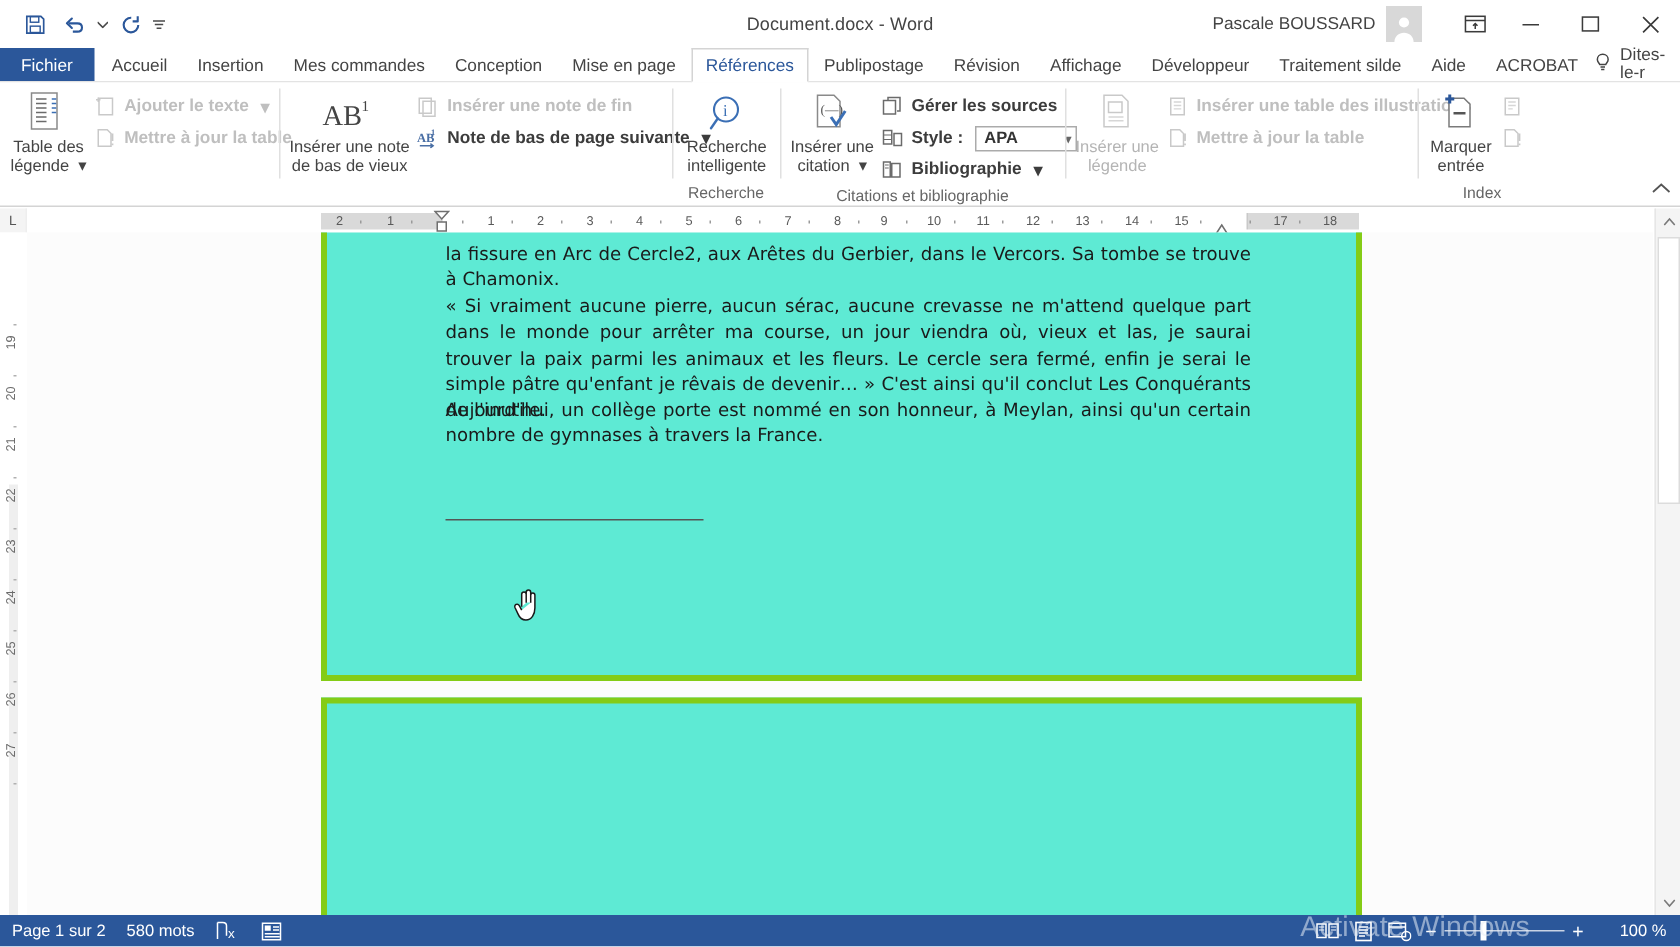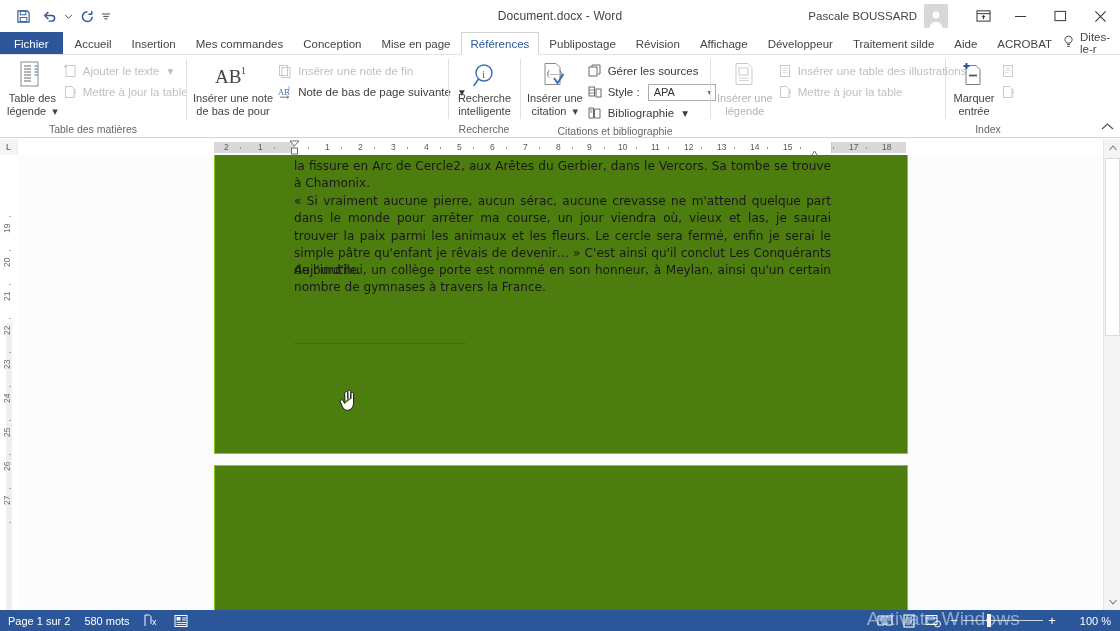--- a/index.html
+++ b/index.html
@@ -99,21 +99,21 @@
 
   .bigbtn {
     display: flex; flex-direction: column; align-items: center;
     width: 74px; padding-top: 2px; font-size: 11px; color: #444; text-align: center;
     line-height: 13px;
   }
   .bigbtn .ico { height: 32px; display: flex; align-items: center; justify-content: center; }
   .bigbtn.dim { color: #b4b4b4; }
   .bigbtn .lbl { white-space: nowrap; }
 
-  .smallcol { display: flex; flex-direction: column; gap: 1px; padding-top: 3px; }
+  .smallcol { display: flex; flex-direction: column; gap: 1px; padding-top: 3px; font-weight: bold; }
   .smallbtn {
     display: flex; align-items: center; gap: 5px;
     height: 20px; padding: 0 4px;
     font-size: 11.5px; color: #3c3c3c; white-space: nowrap;
   }
   .smallbtn.dim { color: #bfbfbf; }
   .smallbtn .ico { width: 16px; height: 16px; display: flex; align-items: center; justify-content: center; flex: none; }
   .caret-sm { margin-left: 3px; }
 
   .style-select {
@@ -151,22 +151,22 @@
     transform: rotate(-90deg); transform-origin: left top; white-space: nowrap;
   }
   .vdot { position: absolute; left: 9px; width: 2px; height: 1px; background: #b0b0b0; }
   .vband { position:absolute; left:6px; width: 6px; background: #efefef; }
 
   .docarea {
     position: absolute; top: 155px; left: 18px; width: 1084px; height: 455px;
     background: #fcfcfc; overflow: hidden;
   }
   .page {
-    position: absolute; left: 196px; width: 694px; background: #4d7c0f;
-    border: 1px solid #84cc16;
+    position: absolute; left: 196px; width: 694px; background: #5eead4;
+    border: 4px solid #84cc16;
     box-shadow: 0 0 0 0 rgba(0,0,0,0);
   }
   .page1 { top: -144px; height: 443px; }
   .page2 { top: 310px; height: 340px; }
 
   .ptext {
     position: absolute; left: 79px; width: 537px;
     font-family: "DejaVu Sans", sans-serif;
     font-size: 12.1px; color: #1a1a1a; line-height: 17.3px;
   }
@@ -367,34 +367,33 @@
             <span class="ico">
               <svg width="14" height="14" viewBox="0 0 14 14">
                   <path d="M2.5 1.5h6l2.5 2.5v8.5h-8.5z" fill="none" stroke="#c9c9c9" stroke-width="1"></path>
                   <path d="M12 4v5M12 10.6v1.2" stroke="#c9c9c9" stroke-width="1.2"></path>
                 </svg>
             </span>
             <span>Mettre à jour la table</span>
           </div>
         </div>
       </div>
-      <div class="rgroup-label">Table des matières</div>
     </div>
 
     <div class="rgroup" style="width:262px">
       <div class="rgroup-body">
         <div class="bigbtn" style="width:92px">
           <div class="ico">
             <svg width="40" height="26" viewBox="0 0 40 26">
                 <text x="2" y="20" font-family="Liberation Serif, serif" font-size="19" fill="#444">AB</text>
                 <text x="28" y="11" font-family="Liberation Serif, serif" font-size="10" fill="#444">1</text>
               </svg>
           </div>
           <div class="lbl">Insérer une note</div>
-          <div class="lbl">de bas de pour</div>
+          <div class="lbl">de bas de vieux</div>
         </div>
         <div class="smallcol">
           <div class="smallbtn dim">
             <span class="ico">
               <svg width="14" height="14" viewBox="0 0 14 14">
                   <rect x="1.5" y="1.5" width="8" height="10" fill="none" stroke="#c9c9c9" stroke-width="1"></rect>
                   <rect x="4" y="3.5" width="8" height="10" fill="none" stroke="#c9c9c9" stroke-width="1"></rect>
                 </svg>
             </span>
             <span>Insérer une note de fin</span>

